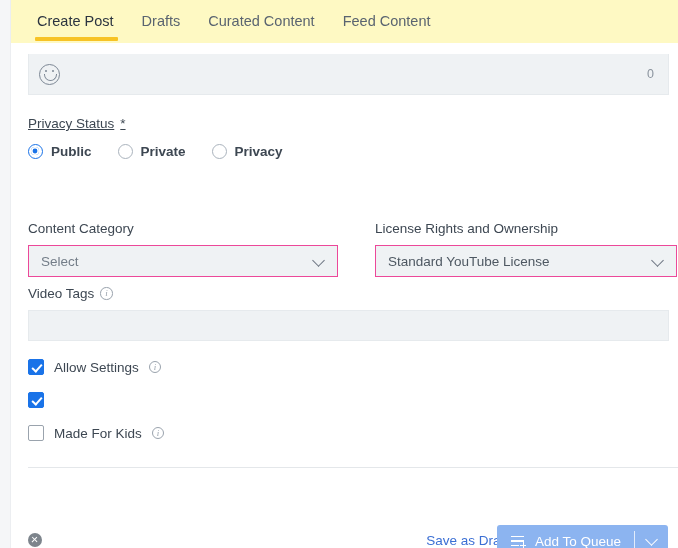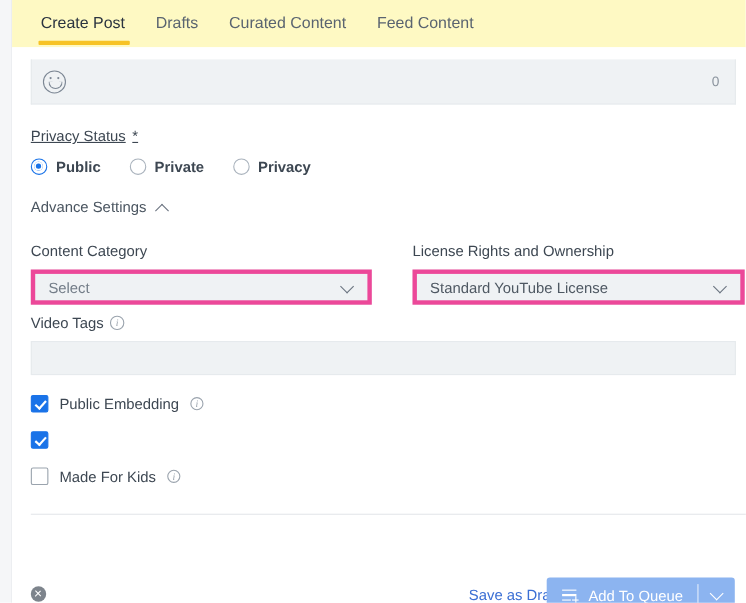--- a/index.html
+++ b/index.html
@@ -190,21 +190,21 @@
     border-top: 1.6px solid #6b7480;
     transform: rotate(45deg);
   }
 
   
   .sel-col-a { position: absolute; left: 17px; top: 178px; width: 310px; }
   .sel-col-b { position: absolute; left: 364px; top: 178px; width: 302px; }
   .select {
     height: 32px;
     background: #eff2f4;
-    border: 4px solid #ec4899;
+    border: 1px solid #ec4899;
     display: flex;
     align-items: center;
     justify-content: space-between;
     padding: 0 12px 0 12px;
     font-size: 13.5px;
     color: #4e5862;
     cursor: pointer;
   }
   .select.placeholder { color: #737d88; }
   .chev-down {
@@ -439,24 +439,20 @@
       <div class="radio-opt">
         <span class="radio"></span>
         <span>Private</span>
       </div>
       <div class="radio-opt">
         <span class="radio"></span>
         <span>Privacy</span>
       </div>
     </div>
 
-    <div class="adv-toggle">
-      <span>Advance Settings</span>
-      <span class="chev-up"></span>
-    </div>
 
     <div class="sel-col-a">
       <div class="field-label">Content Category</div>
       <div class="select placeholder">
         <span>Select</span>
         <span class="chev-down"></span>
       </div>
     </div>
 
     <div class="sel-col-b">
@@ -471,21 +467,21 @@
       <div class="field-label">
         <span>Video Tags</span>
         <span class="info-i">i</span>
       </div>
       <div class="tags-input"></div>
     </div>
 
     <div class="checks">
       <div class="check-row">
         <span class="cbox checked"></span>
-        <span>Public Embedding</span>
+        <span>Allow Settings</span>
         <span class="info-i">i</span>
       </div>
       <div class="check-row">
         <span class="cbox checked"></span>
       </div>
       <div class="check-row">
         <span class="cbox"></span>
         <span>Made For Kids</span>
         <span class="info-i">i</span>
       </div>

